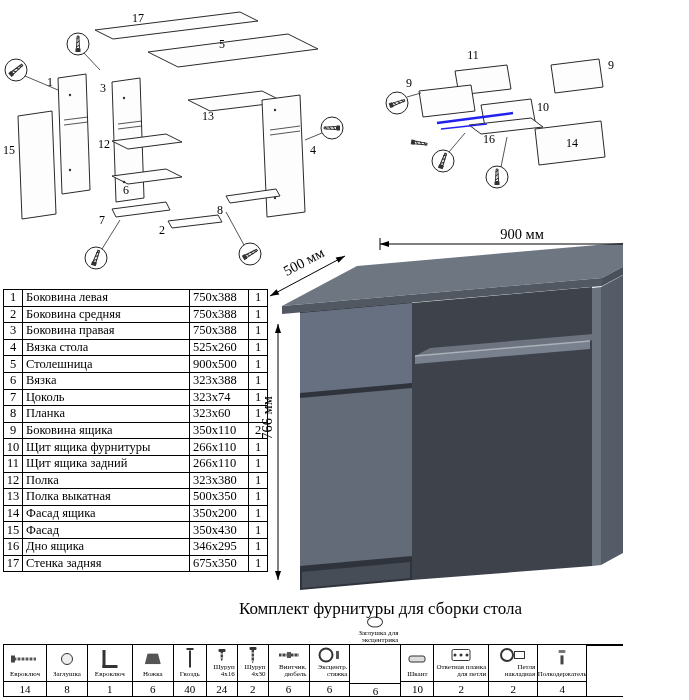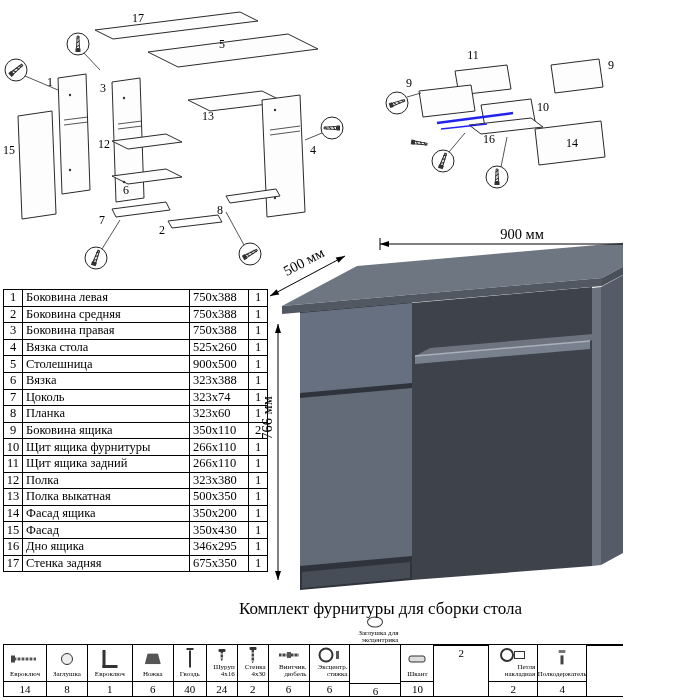--- a/index.html
+++ b/index.html
@@ -427,21 +427,21 @@
         <div class="hw-top">
           <div class="hw-icon i-screw-s"></div>
           <div class="hw-name">Шуруп 4x16</div>
         </div>
         <div class="hw-qty">24</div>
       </div>
 
       <div class="hw-cell">
         <div class="hw-top">
           <div class="hw-icon i-screw-l"></div>
-          <div class="hw-name">Стенка 4x30</div>
+          <div class="hw-name">Шуруп 4x30</div>
         </div>
         <div class="hw-qty">2</div>
       </div>
 
       <div class="hw-cell">
         <div class="hw-top">
           <div class="hw-icon i-vdowel"></div>
           <div class="hw-name">Винтчив. дюбель</div>
         </div>
         <div class="hw-qty">6</div>
@@ -465,20 +465,24 @@
 
       <div class="hw-cell">
         <div class="hw-top">
           <div class="hw-icon i-shkant"></div>
           <div class="hw-name">Шкант</div>
         </div>
         <div class="hw-qty">10</div>
       </div>
 
       <div class="hw-cell">
+        <div class="hw-top">
+          <div class="hw-icon i-hplate"></div>
+          <div class="hw-name">Ответная планка для петли</div>
+        </div>
         <div class="hw-qty">2</div>
       </div>
 
       <div class="hw-cell">
         <div class="hw-top">
           <div class="hw-icon i-hinge"></div>
           <div class="hw-name">Петля накладная</div>
         </div>
         <div class="hw-qty">2</div>
       </div>

